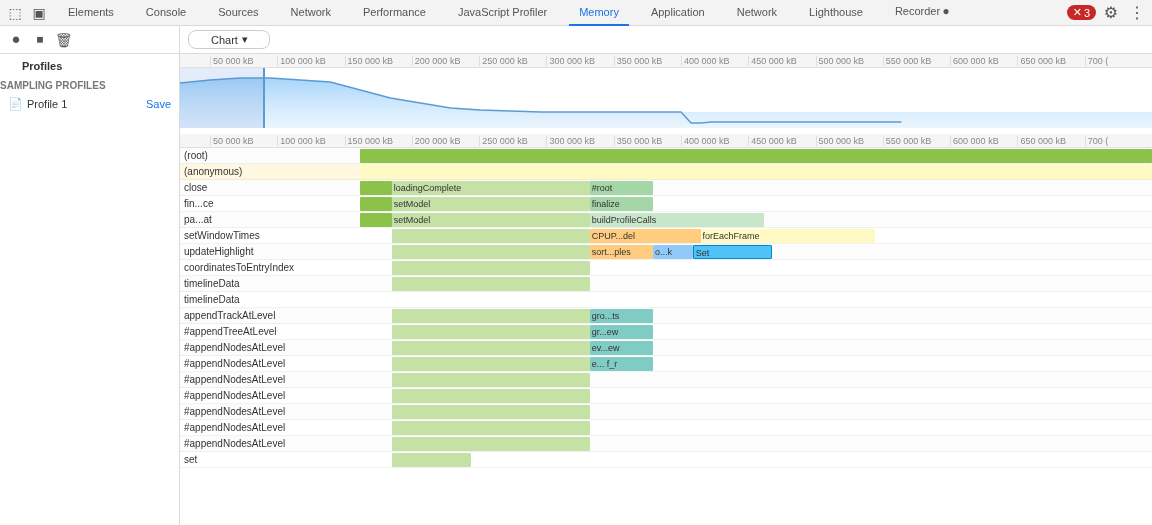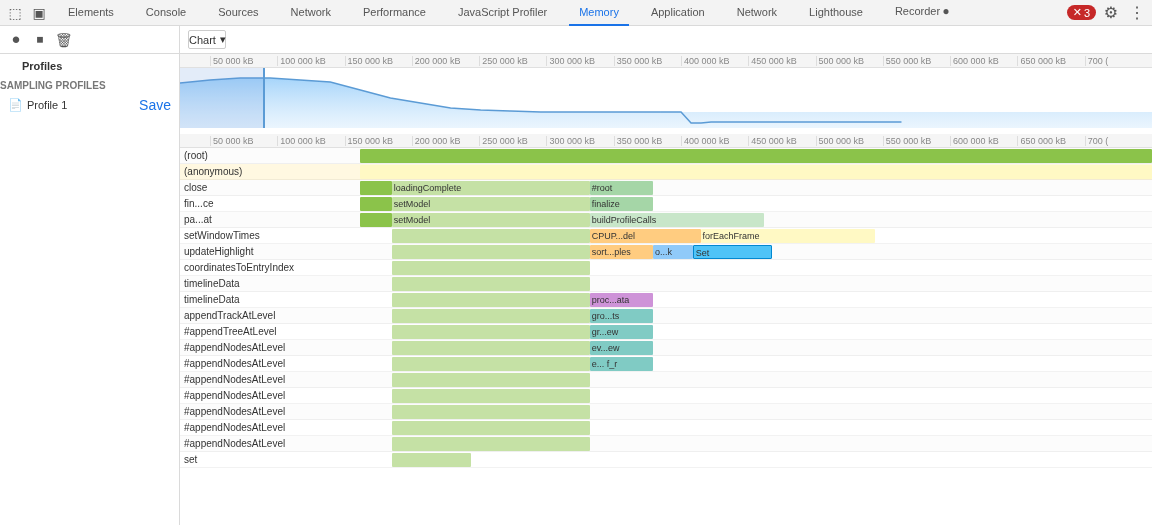--- a/index.html
+++ b/index.html
@@ -66,35 +66,35 @@
       padding: 6px 8px 2px 0;
       font-size: 10px; font-weight: 600; color: #777; text-transform: uppercase;
     }
     .sidebar-profile {
       display: flex; align-items: center; justify-content: space-between;
       padding: 4px 8px; cursor: pointer;
     }
     .sidebar-profile-left { display: flex; align-items: center; gap: 4px; }
     .sidebar-profile-icon { font-size: 12px; color: #555; }
     .sidebar-profile-name { font-size: 11px; color: #333; }
-    .sidebar-profile-save { font-size: 14px; color: #1a73e8; cursor: pointer; margin-left: 41px; }
+    .sidebar-profile-save { font-size: 11px; color: #1a73e8; cursor: pointer; margin-left: 41px; }
 
     
     .content-area {
       flex: 1; display: flex; flex-direction: column; overflow: hidden;
     }
 
     
     .chart-toolbar {
       display: flex; align-items: center; padding: 4px 8px;
       border-bottom: 1px solid #dadada; height: 28px;
     }
     .chart-select {
       display: flex; align-items: center; gap: 4px;
-      border: 1px solid #ccc; border-radius: 2px; padding: 2px 0;
+      border: 1px solid #ccc; border-radius: 8px; padding: 2px 22px;
       cursor: pointer; font-size: 11px; background: #fff;
     }
 
     
     .timeline-overview {
       height: 80px; background: #fff; position: relative; overflow: hidden;
     }
     .timeline-ruler-top {
       height: 14px; background: #f5f5f5; border-bottom: 1px solid #e0e0e0;
       display: flex; align-items: center; position: relative;
@@ -367,24 +367,20 @@
 
         <div class="flame-row">
           <div class="row-label">timelineData</div>
           <div class="row-cells" style="position:relative;">
             <div class="flame-block color-light-green" style="left:4%;width:25%;"></div>
           </div>
         </div>
 
         <div class="flame-row">
           <div class="row-label">timelineData</div>
-          <div class="row-cells" style="position:relative;">
-            <div class="flame-block color-light-green" style="left:4%;width:25%;"></div>
-            <div class="flame-block" style="left:29%;width:8%;background:#ce93d8;font-size:9px;">proc...ata</div>
-          </div>
         </div>
 
 
         <div class="flame-row">
           <div class="row-label">appendTrackAtLevel</div>
           <div class="row-cells" style="position:relative;">
             <div class="flame-block color-light-green" style="left:4%;width:25%;"></div>
             <div class="flame-block" style="left:29%;width:8%;background:#80cbc4;font-size:9px;">gro...ts</div>
           </div>
         </div>

